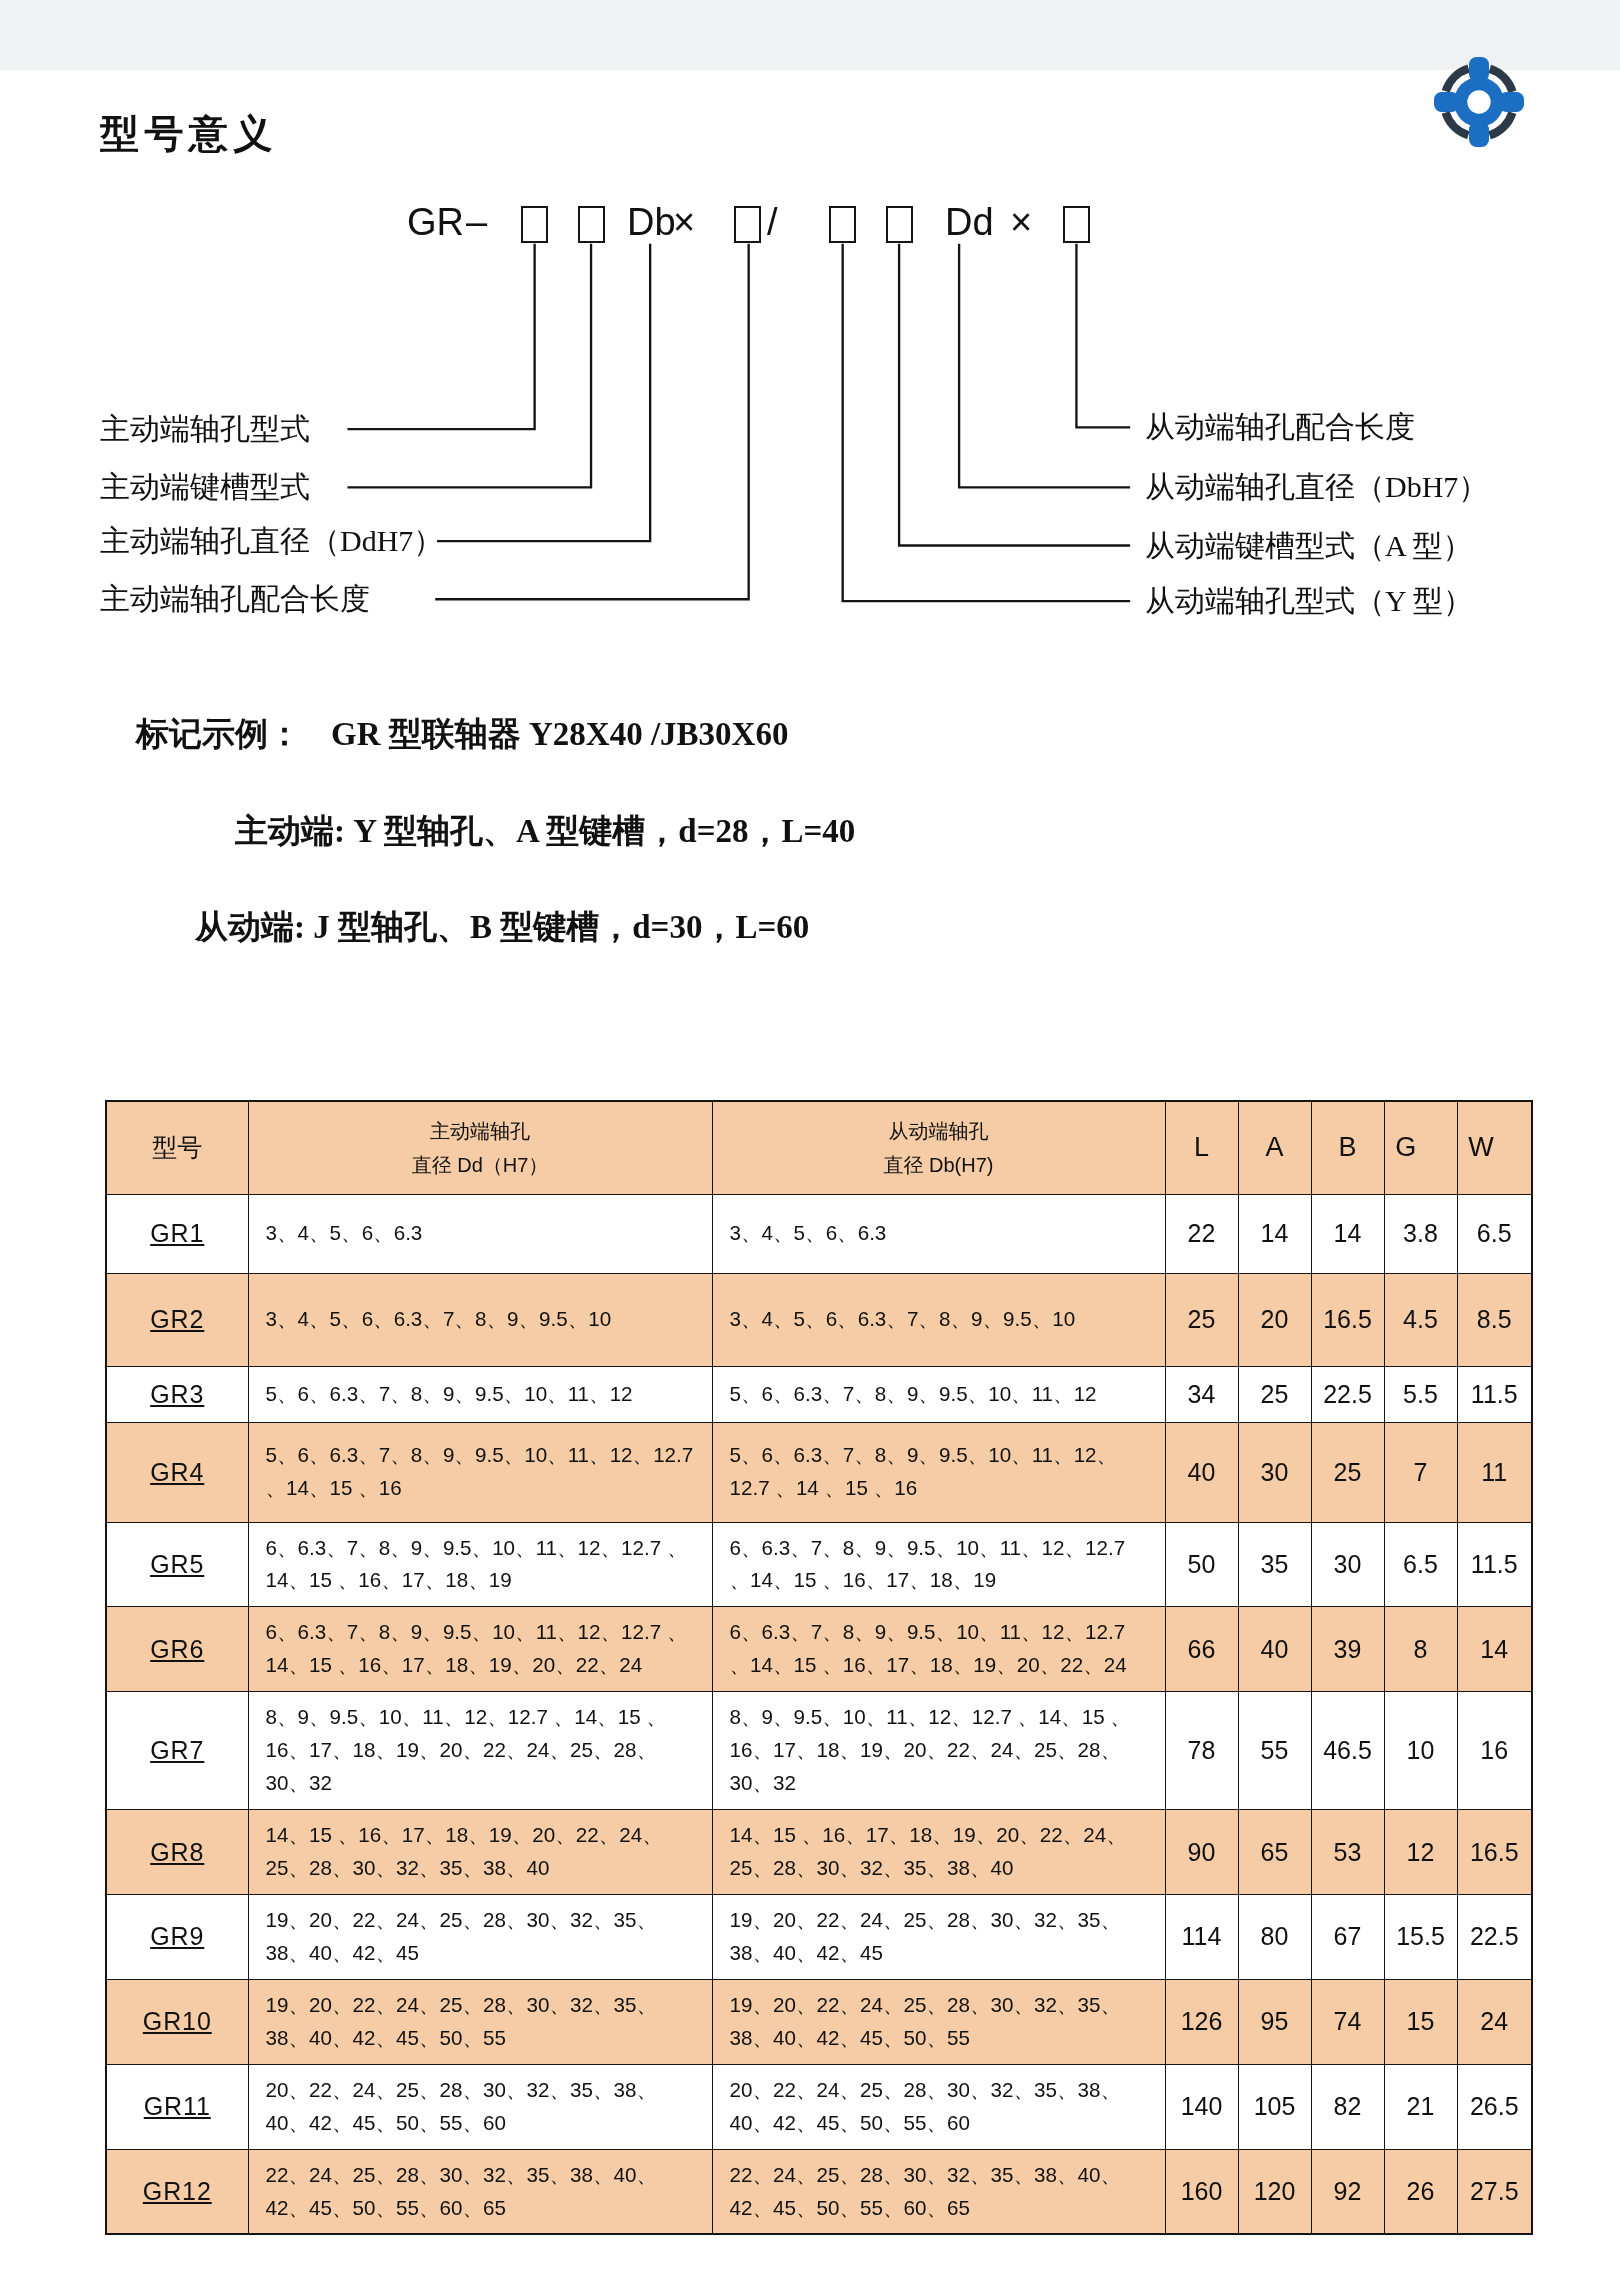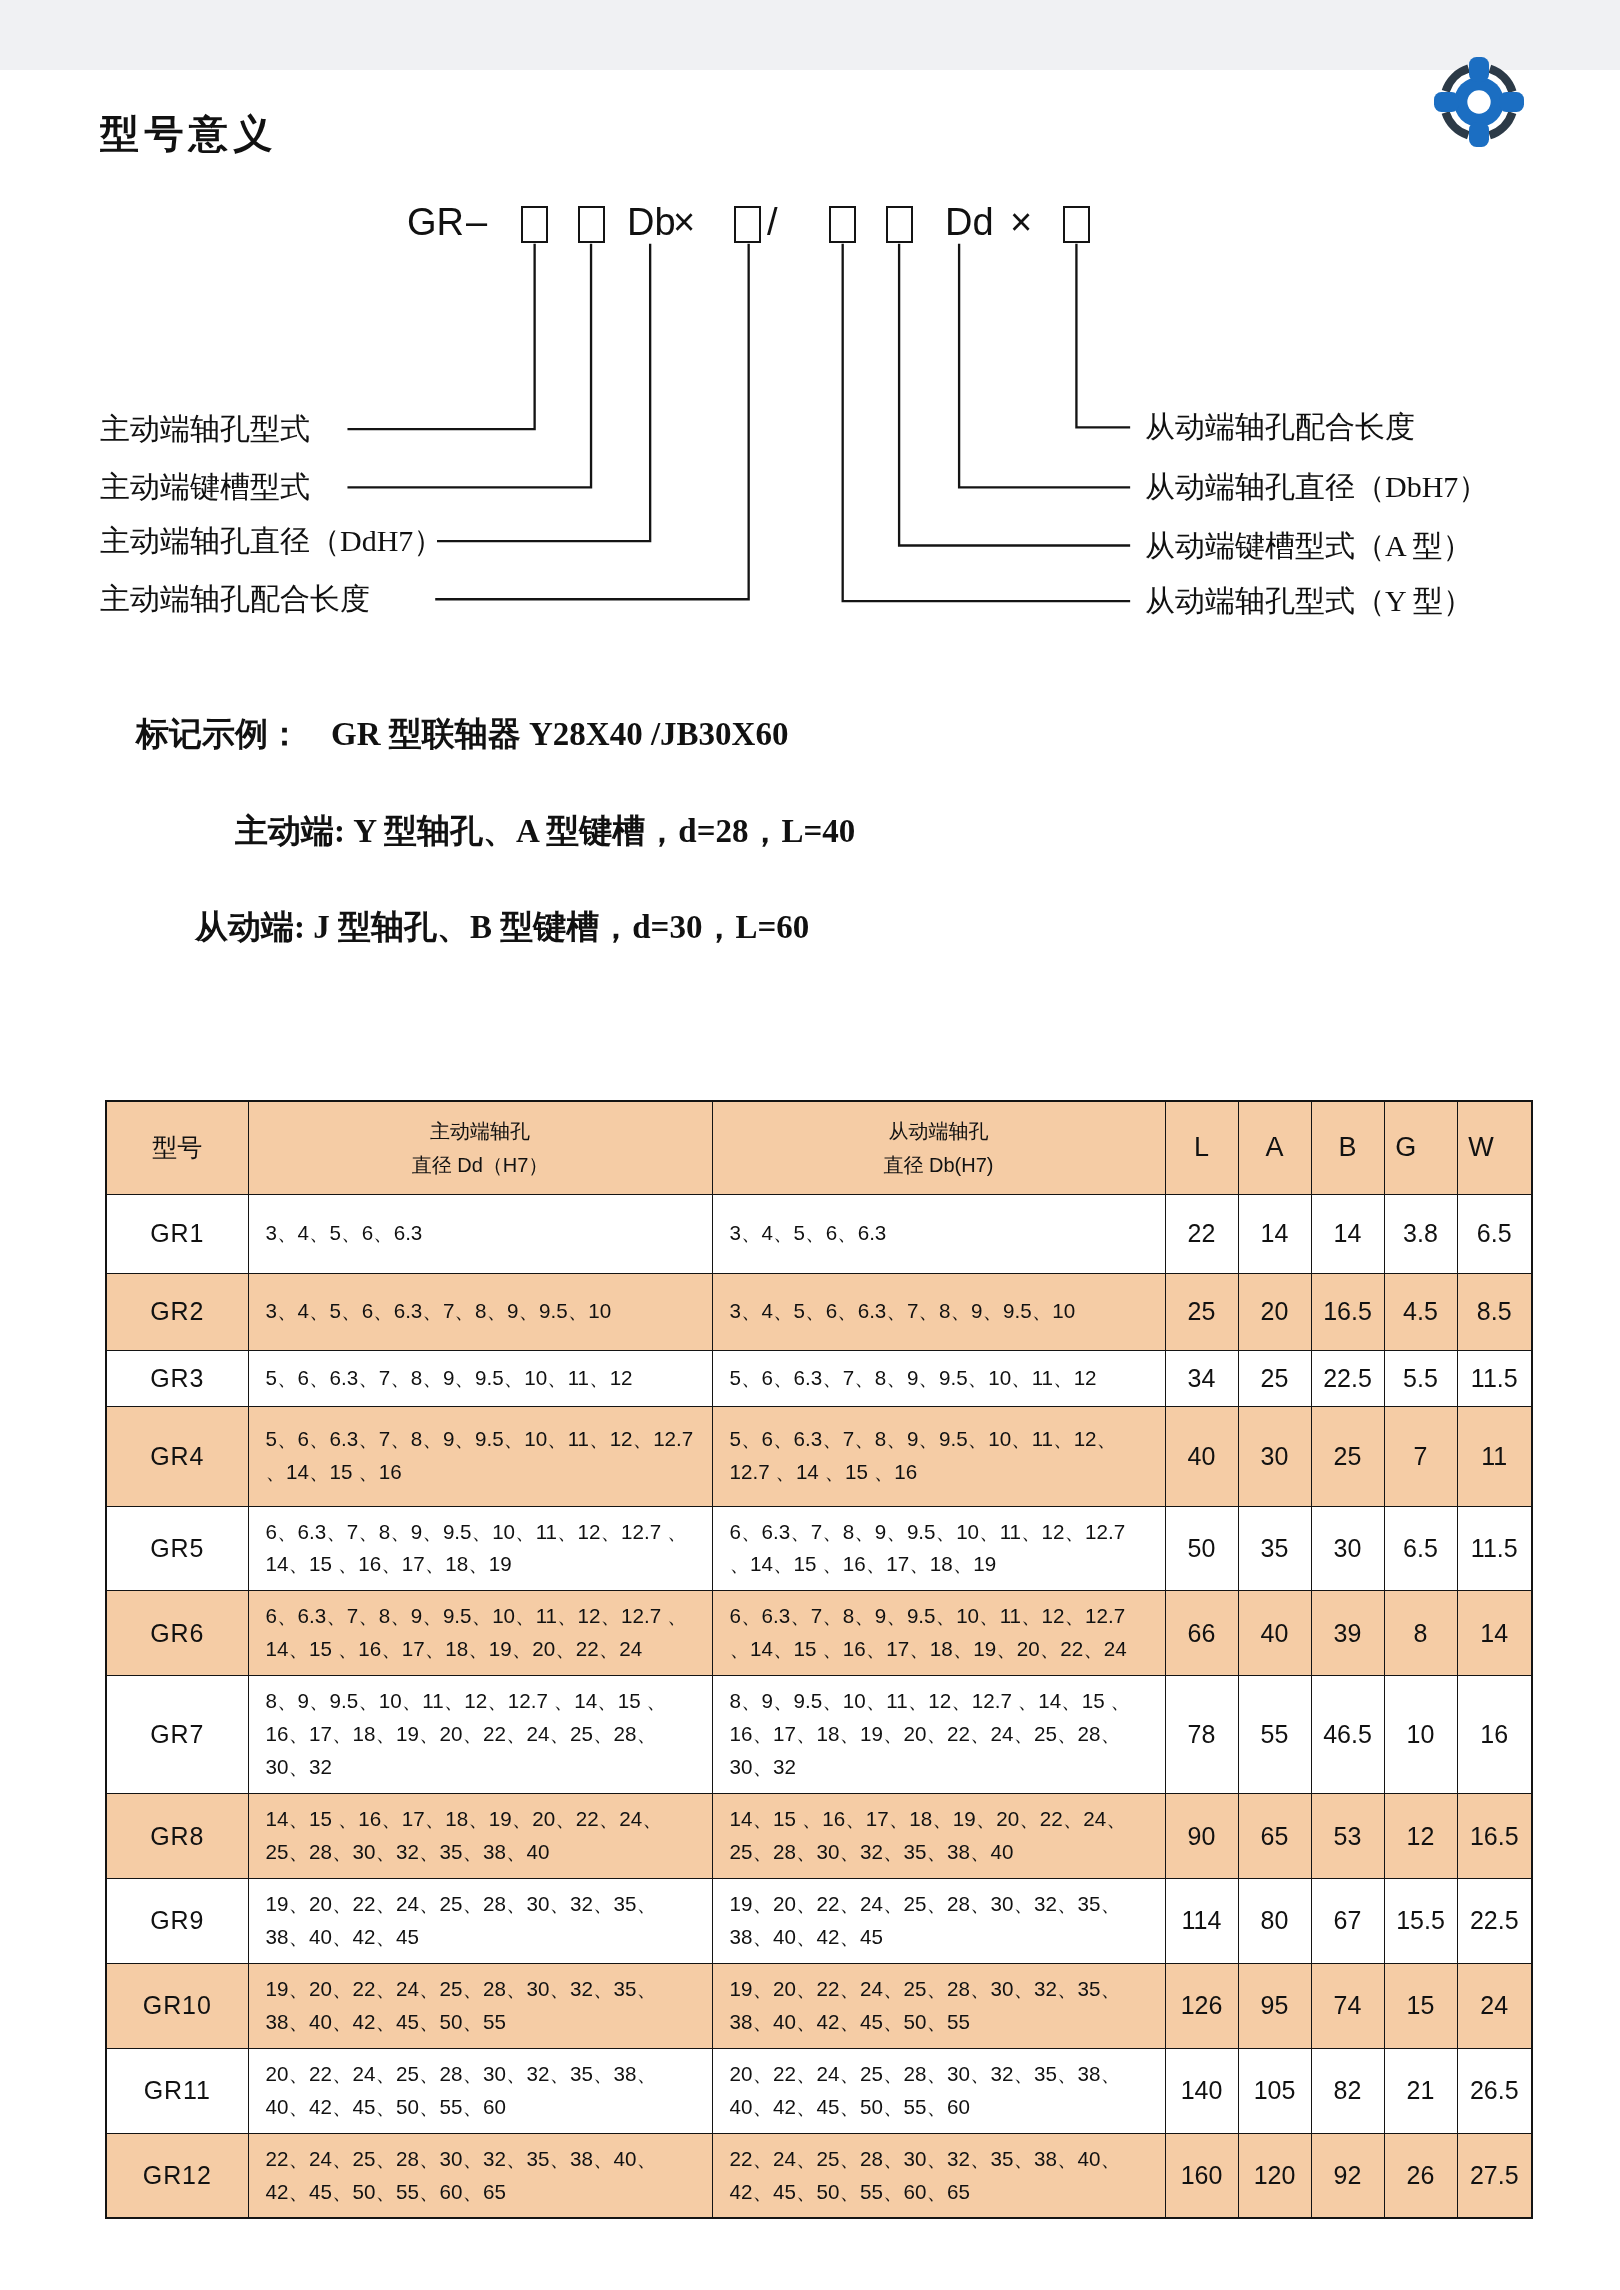--- a/index.html
+++ b/index.html
@@ -42,26 +42,26 @@
 
   .spec-table { position:absolute; left:70px; top:1100px; width:1426px;
                 border-collapse:collapse; table-layout:fixed; border:2.7px solid var(--ink);margin-left:35px; }
   .spec-table th, .spec-table td { border:1.8px solid var(--ink); vertical-align:middle; }
   .spec-table thead th { background:var(--peach); font-weight:400; }
   .h-model { text-align:center; font-size:25px; }
   .h-bore  { text-align:center; padding:10.7px 9px; font-size:20px; line-height:1.7; white-space:pre-line; }
   .h-letter { text-align:center; font-size:27px; }
   .h-letter-left { text-align:left; padding-left:10.7px; font-size:27px; }
   .spec-table thead tr { height:93px; }
-  .c-model { text-align:center; font-size:25px; letter-spacing:0.9px; }
+  .c-model { text-align:center; font-size:25px; letter-spacing:0.9px;text-decoration:underline; }
   .c-bore  { text-align:left; padding:9px 17px; font-size:20.6px; line-height:1.6; }
   .c-num   { text-align:center; font-size:25px; }
   tr.peach td { background:var(--peach); }
   tbody tr:nth-child(1) td {height:79px;}
-  tbody tr:nth-child(2) td {height:77px;}
+  tbody tr:nth-child(2) td {height:93px;}
   tbody tr:nth-child(3) td {height:56px;}
   tbody tr:nth-child(4) td {height:100px;}
 </style>
 </head>
 <body>
 
 <div class="page">
 
   <div class="top-strip"></div>
 

